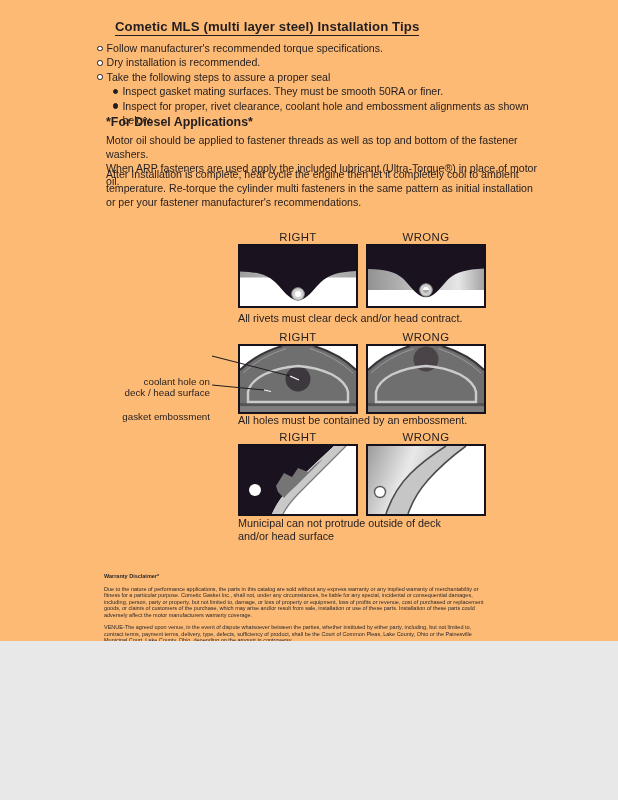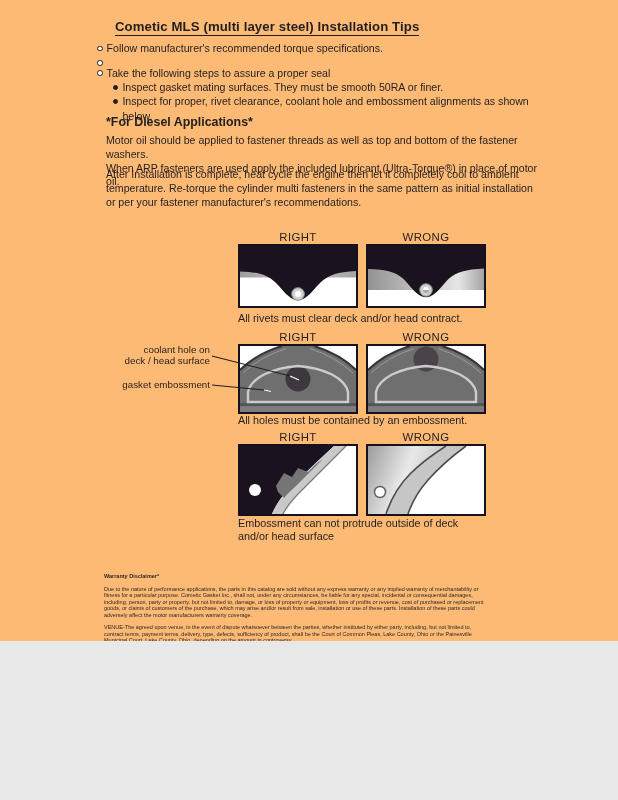--- a/index.html
+++ b/index.html
@@ -36,21 +36,21 @@
   }
   .diag-box{
     display:block;width:116px;height:100%;border:2px solid #17111b;background:#fff;
   }
   .caption{font-size:10.8px;line-height:13px;white-space:pre-line;color:#211d20;}
   .cap1{left:238px;top:312px;}
   .cap2{left:238px;top:414px;}
   .cap3{left:238px;top:517px;}
   .callout{
     font-size:9.8px;line-height:11px;text-align:right;white-space:pre-line;
-    width:120px;color:#211d20;
+    width:120px;color:#211d20;margin-top:32px;
   }
   .co1{left:90px;top:344px;}
   .co2{left:90px;top:379px;}
   .leader-overlay{left:88px;top:330px;pointer-events:none;}
   .legal{left:104px;top:573px;width:450px;font-size:5.5px;line-height:6.5px;color:#2a272a;}
   .legal .lg-h{font-weight:bold;margin:0 0 6px 0;}
   .legal p{margin:0 0 6px 0;white-space:pre-line;}
   .page-code{left:388px;top:720px;font-size:12.5px;letter-spacing:.4px;color:#2a272a;text-align:right;}
 </style>
 </head>
@@ -60,20 +60,21 @@
 
   <div class="abs title">Cometic MLS (multi layer steel) Installation Tips</div>
 
   <div class="abs tips">
     <div class="tip-row">
       <span class="marker"></span>
       <span>Follow manufacturer's recommended torque specifications.</span>
     </div>
     <div class="tip-row">
       <span class="marker"></span>
+      <span>Dry installation is recommended.</span>
     </div>
     <div class="tip-row">
       <span class="marker"></span>
       <span>Take the following steps to assure a proper seal</span>
     </div>
     <div class="tip-row sub">
       <span class="marker"></span>
       <span>Inspect gasket mating surfaces.  They must be smooth 50RA or finer.</span>
     </div>
     <div class="tip-row sub">
@@ -201,21 +202,21 @@
         </defs>
         <rect width="116" height="68" fill="#ffffff"></rect>
         <path d="M0,0 H78 Q56,14 42,28 Q26,44 18,68 H0 Z" fill="url(#deck3)"></path>
         <path d="M78,0 L98,0 Q76,16 60,34 Q46,50 40,68 L18,68 Q26,44 42,28 Q56,14 78,0 Z" fill="#c6c6c6"></path>
         <path d="M78,0 Q56,14 42,28 Q26,44 18,68" fill="none" stroke="#4a4a4a" stroke-width="1.6"></path>
         <path d="M98,0 Q76,16 60,34 Q46,50 40,68" fill="none" stroke="#4a4a4a" stroke-width="1.6"></path>
         <circle cx="12" cy="46" r="5.5" fill="#fdfdfd" stroke="#5a5a5a" stroke-width="1.4"></circle>
       </svg>
     </div>
   </div>
-  <div class="abs caption cap3">Embossment can not protrude outside of deck
+  <div class="abs caption cap3">Municipal can not protrude outside of deck
 and/or head surface</div>
 
   <div class="abs legal">
     <p class="lg-h">Warranty Disclaimer*</p>
     <p>Due to the nature of performance applications, the parts in this catalog are sold without any express warranty or any implied warranty of merchantability or
 fitness for a particular purpose.  Cometic Gasket Inc., shall not, under any circumstances, be liable for any special, incidental or consequential damages,
 including, person, party or property, but not limited to, damage, or loss of property or equipment, loss of profits or revenue, cost of purchased or replacement
 goods, or claims of customers of the purchase, which may arise and/or result from sale, installation or use of these parts.  Installation of these parts could
 adversely affect the motor manufacturers warranty coverage.</p>
     <p>VENUE-The agreed upon venue, in the event of dispute whatsoever between the parties, whether instituted by either party, including, but not limited to,

